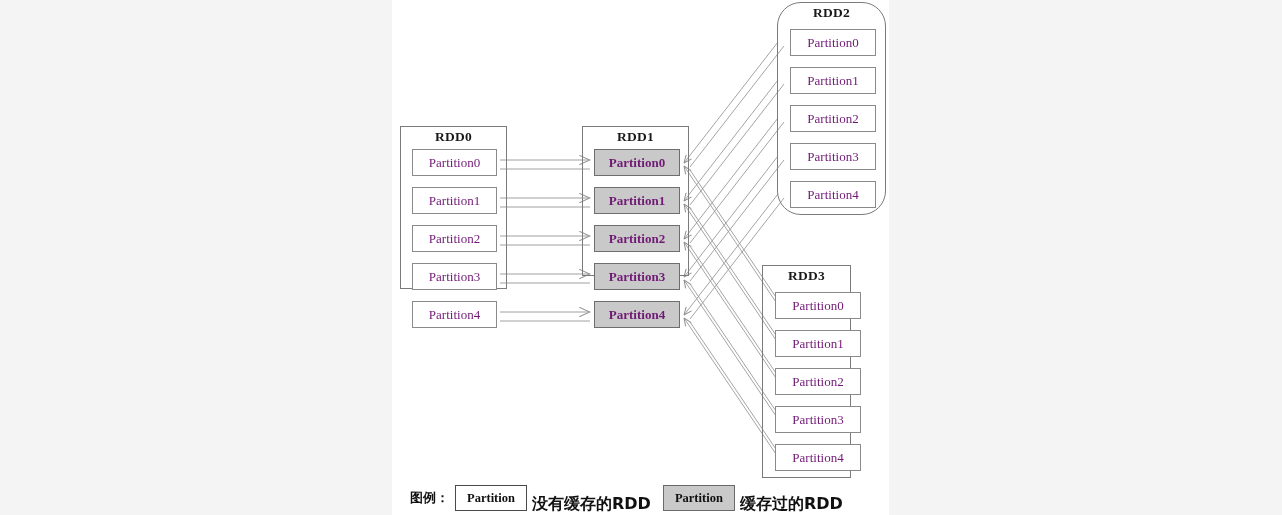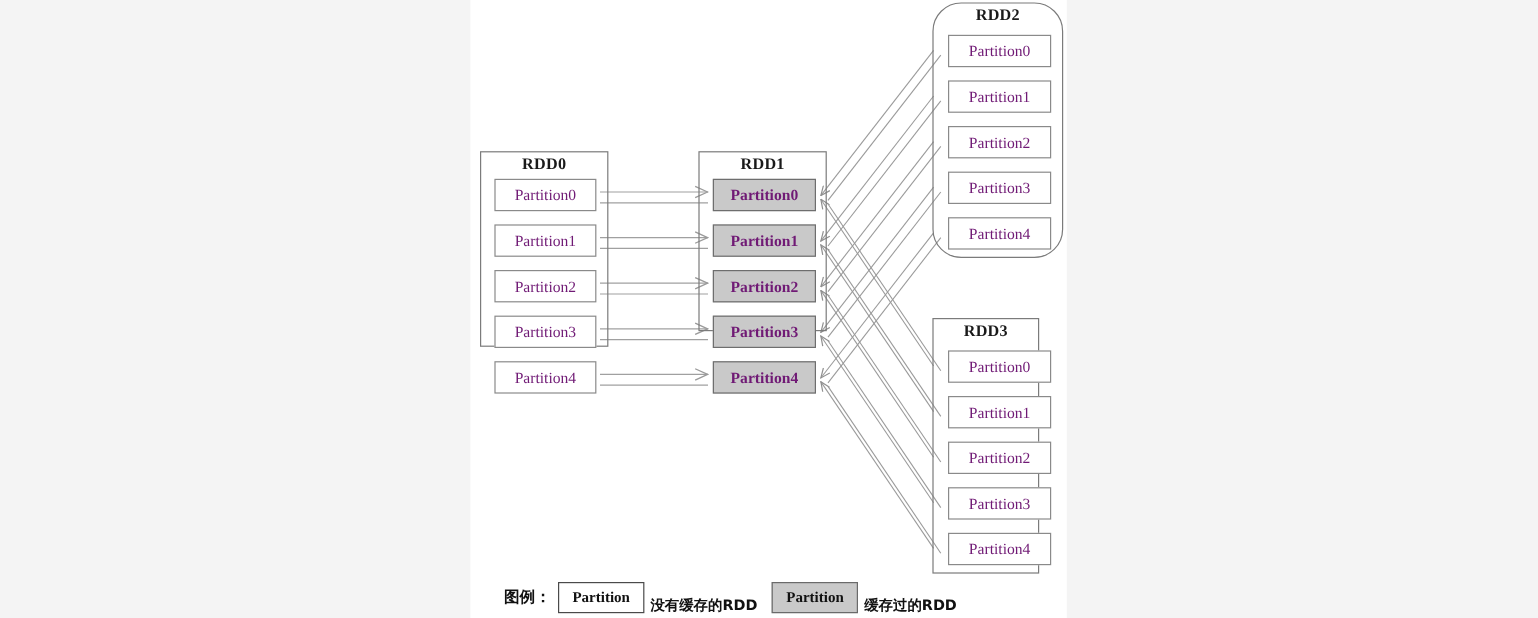--- a/index.html
+++ b/index.html
@@ -56,34 +56,34 @@
   
   .legend{
     position:absolute;left:392px;top:481px;
     width:497px;height:34px;
     display:flex;align-items:center;
     font-family:"DejaVu Sans", sans-serif;
   }
   .legend-label{
     font-family:"DejaVu Sans", sans-serif;
     font-size:13px;font-weight:bold;color:#111;
-    margin-left:28px;margin-right:6px;
+    margin-left:18px;margin-right:6px;
   }
   .legend-box{
     box-sizing:border-box;
     width:72px;height:26px;
     display:flex;align-items:center;justify-content:center;
     font-family:"Liberation Serif", serif;
     font-size:12.5px;font-weight:bold;color:#111;
   }
   .legend-box.plain{background:#fff;border:1.4px solid #4a4a4a;}
   .legend-box.filled{background:#c9c9c9;border:1.6px solid #6a6a6a;font-weight:bold;}
   .legend-text{
     font-family:"DejaVu Sans", sans-serif;
-    font-size:12px;font-weight:bold;color:#111;
+    font-size:16px;font-weight:bold;color:#111;
     margin-left:5px;margin-right:12px;margin-top:12px;
   }
 </style>
 </head>
 <body>
 
 <div id="root">
   <div class="canvas">
 
     <svg class="wires" viewBox="0 0 497 515" width="497" height="515">
@@ -156,21 +156,21 @@
 
     <div class="rdd" style="left:385px;top:2px;width:109px;height:213px;border-radius:24px;">
       <div class="rdd-title">RDD2</div>
       <div class="part" style="left:12px;top:26px;width:86px;height:27px;">Partition0</div>
       <div class="part" style="left:12px;top:64px;width:86px;height:27px;">Partition1</div>
       <div class="part" style="left:12px;top:102px;width:86px;height:27px;">Partition2</div>
       <div class="part" style="left:12px;top:140px;width:86px;height:27px;">Partition3</div>
       <div class="part" style="left:12px;top:178px;width:86px;height:27px;">Partition4</div>
     </div>
 
-    <div class="rdd" style="left:385px;top:265px;width:89px;height:213px;">
+    <div class="rdd" style="left:370px;top:265px;width:89px;height:213px;">
       <div class="rdd-title">RDD3</div>
       <div class="part" style="left:12px;top:26px;width:86px;height:27px;">Partition0</div>
       <div class="part" style="left:12px;top:64px;width:86px;height:27px;">Partition1</div>
       <div class="part" style="left:12px;top:102px;width:86px;height:27px;">Partition2</div>
       <div class="part" style="left:12px;top:140px;width:86px;height:27px;">Partition3</div>
       <div class="part" style="left:12px;top:178px;width:86px;height:27px;">Partition4</div>
     </div>
 
   </div>
 

